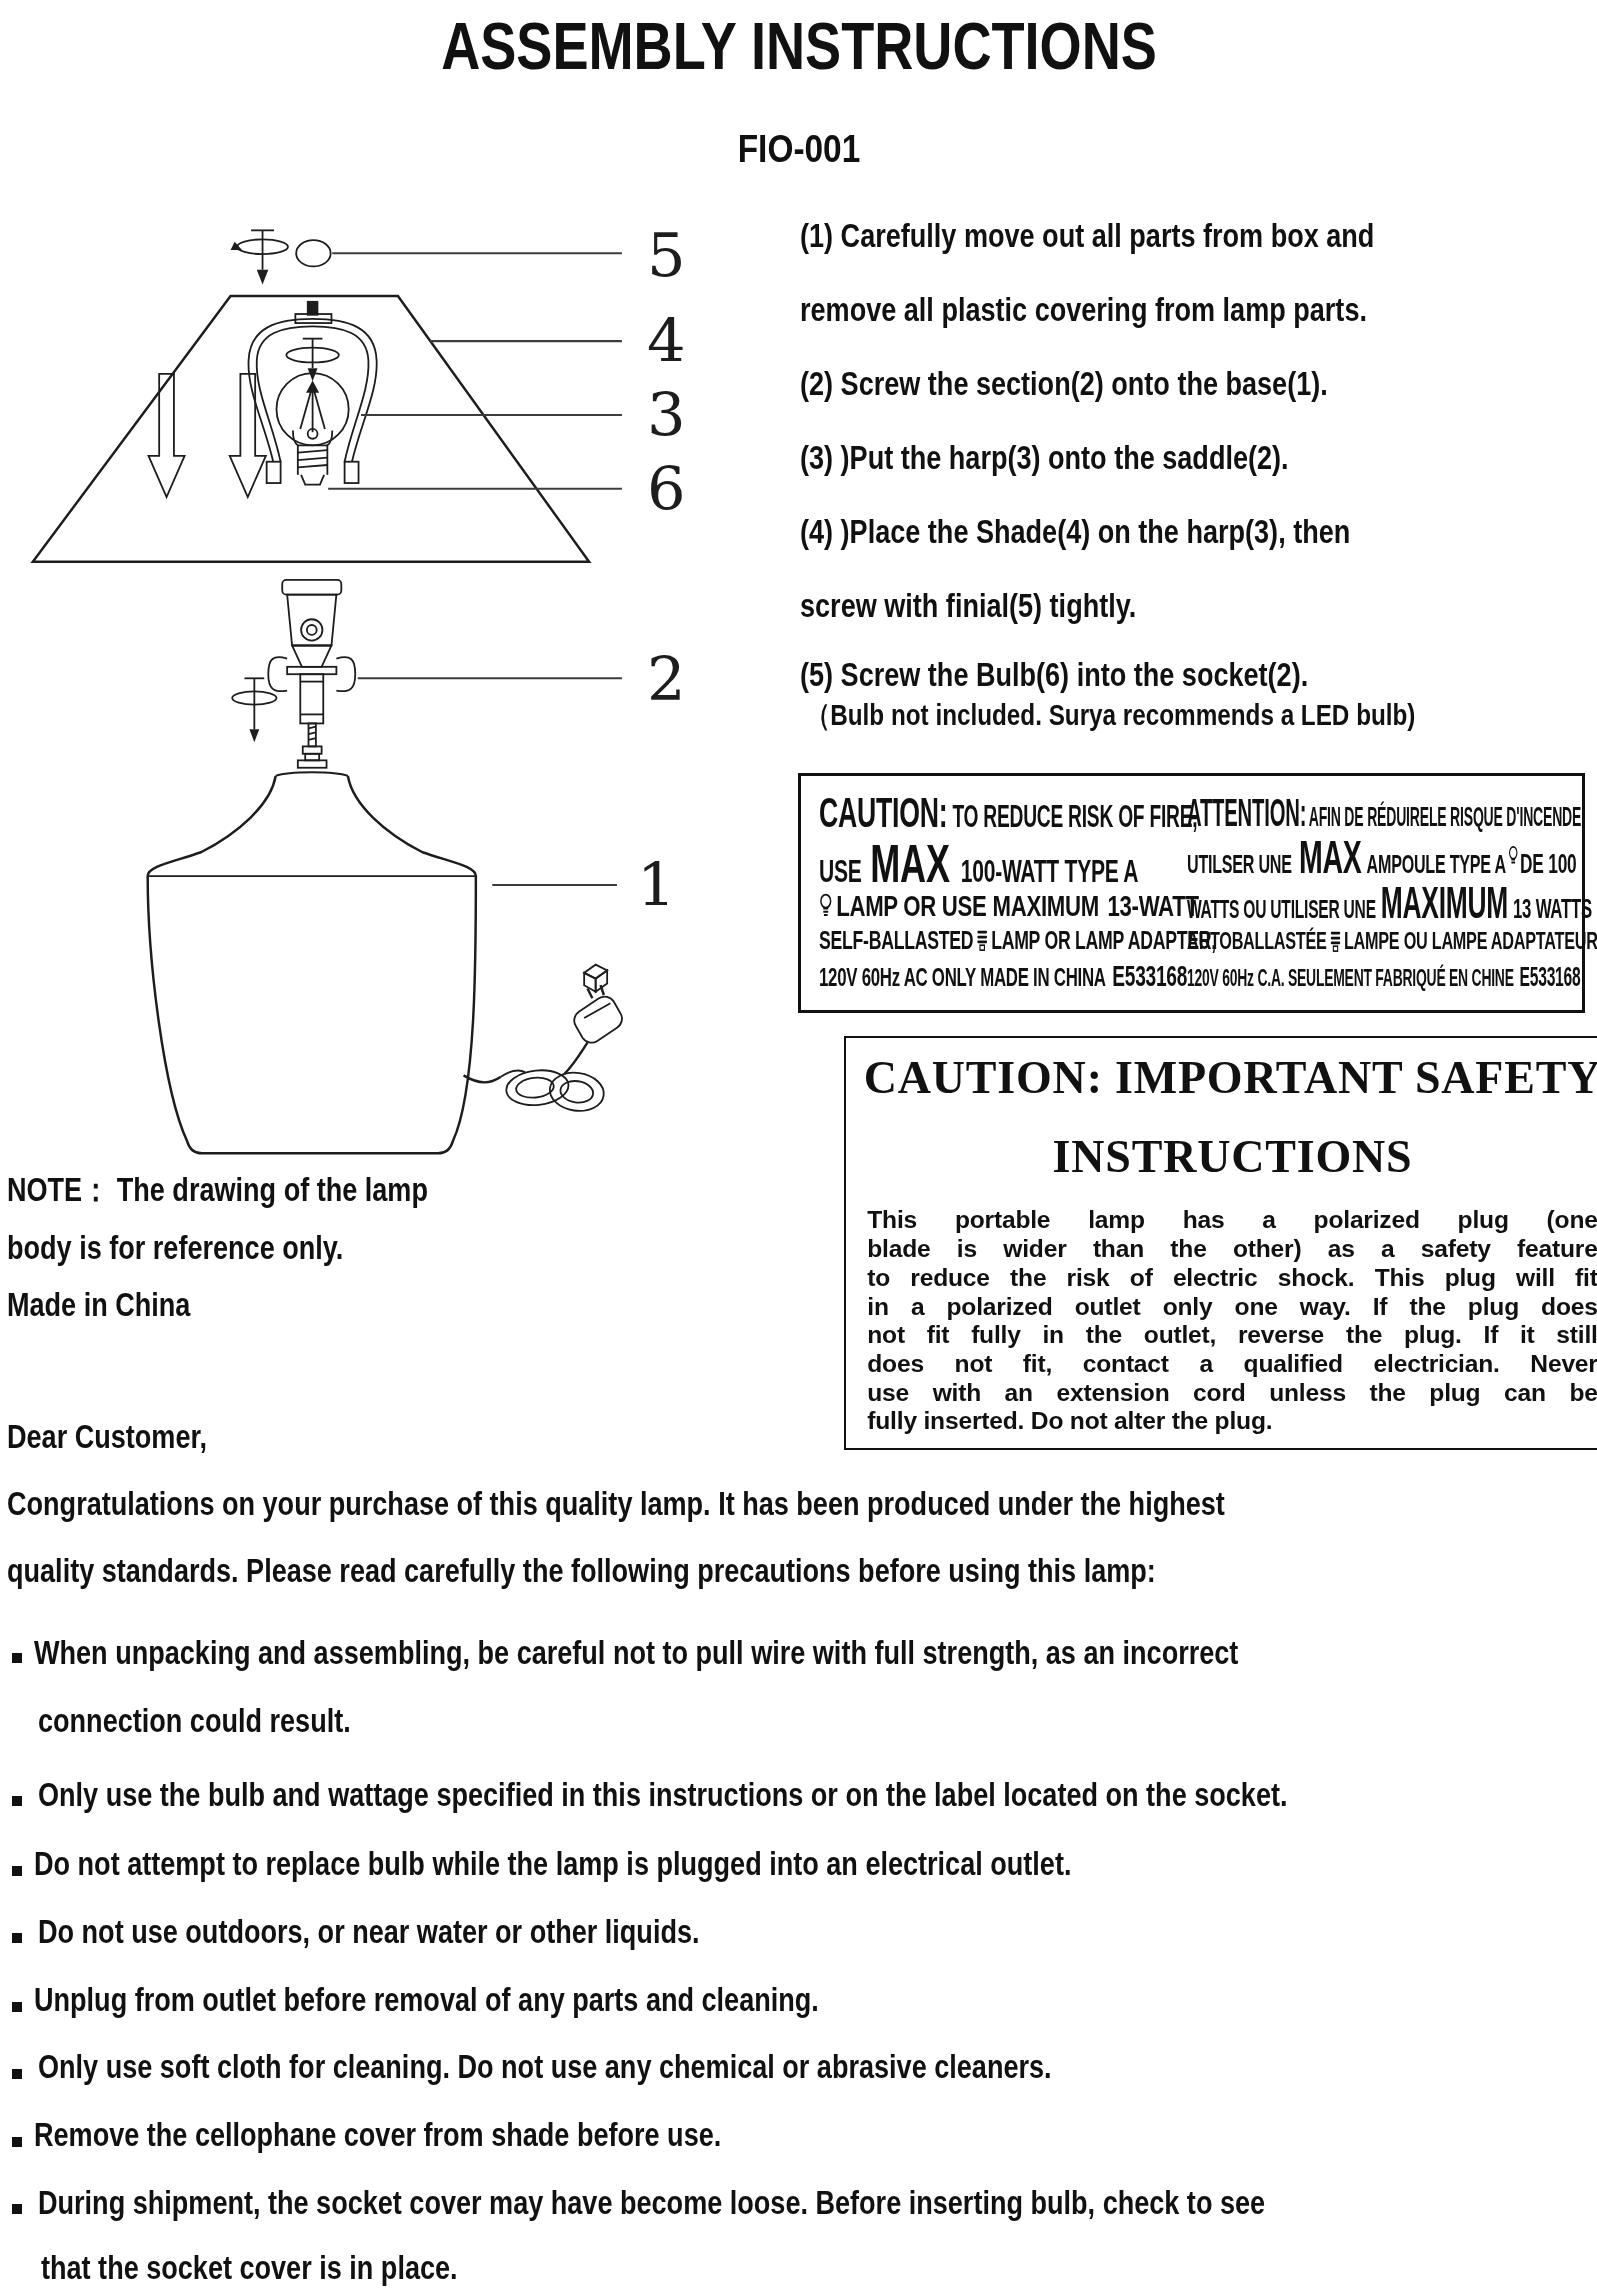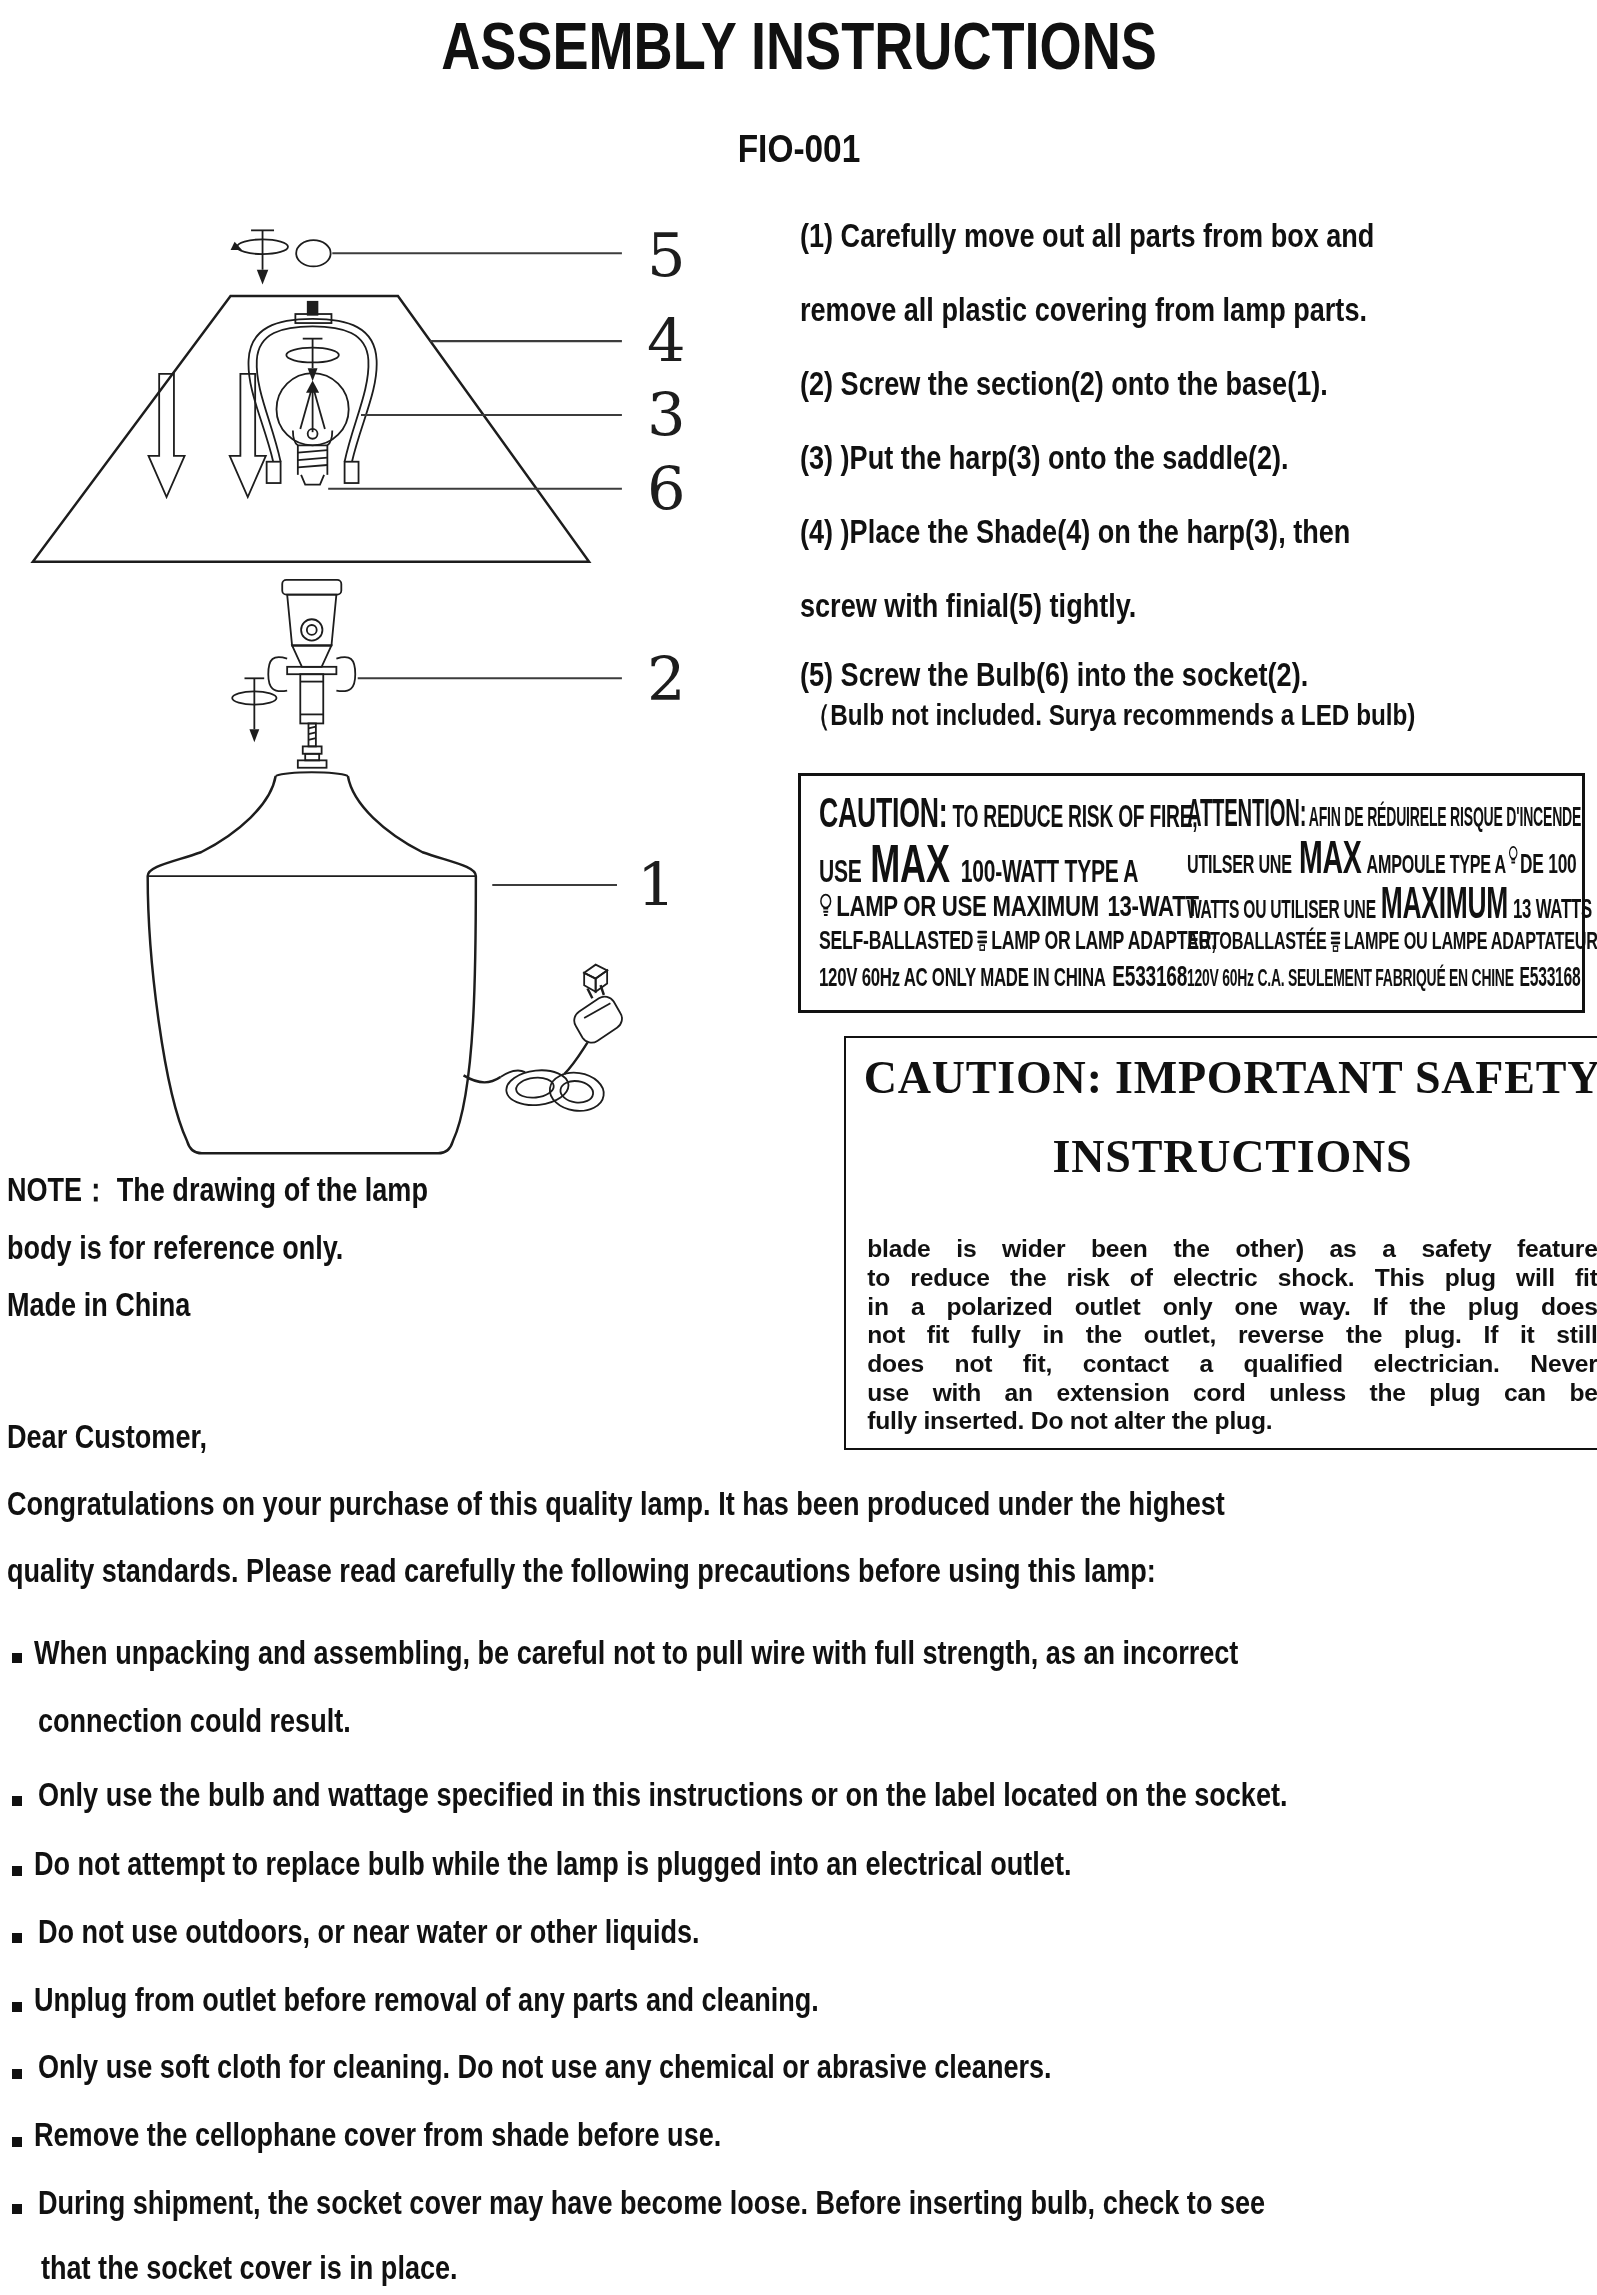--- a/index.html
+++ b/index.html
@@ -235,21 +235,22 @@
       <div class="cl" style="top:186px;transform:scaleX(0.58);">
         <span style="font-size:24px;">120V 60Hz C.A. SEULEMENT FABRIQUÉ EN CHINE</span>
         <span style="font-size:27px;margin-left:9.9px;">E533168</span>
       </div>
     </div>
   </div>
 
   <div class="abs cbox2">
     <div class="shead" style="top:13px;">CAUTION: IMPORTANT SAFETY</div>
     <div class="shead" style="top:92px;">INSTRUCTIONS</div>
-    <div class="jline" style="top:197px;">blade is wider been the other) as a safety feature</div>
+    <div class="jline" style="top:168px;">This portable lamp has a polarized plug (one</div>
+    <div class="jline" style="top:197px;">blade is wider than the other) as a safety feature</div>
     <div class="jline" style="top:226px;">to reduce the risk of electric shock. This plug will fit</div>
     <div class="jline" style="top:255px;">in a polarized outlet only one way. If the plug does</div>
     <div class="jline" style="top:283px;">not fit fully in the outlet, reverse the plug. If it still</div>
     <div class="jline" style="top:312px;">does not fit, contact a qualified electrician. Never</div>
     <div class="jline" style="top:341px;">use with an extension cord unless the plug can be</div>
     <div class="jline last" style="top:369px;">fully inserted. Do not alter the plug.</div>
   </div>
 
   <div class="abs bodyline" style="left:6.6px;top:1172px;">NOTE：  The drawing of the lamp</div>
   <div class="abs bodyline" style="left:6.6px;top:1230px;">body is for reference only.</div>

